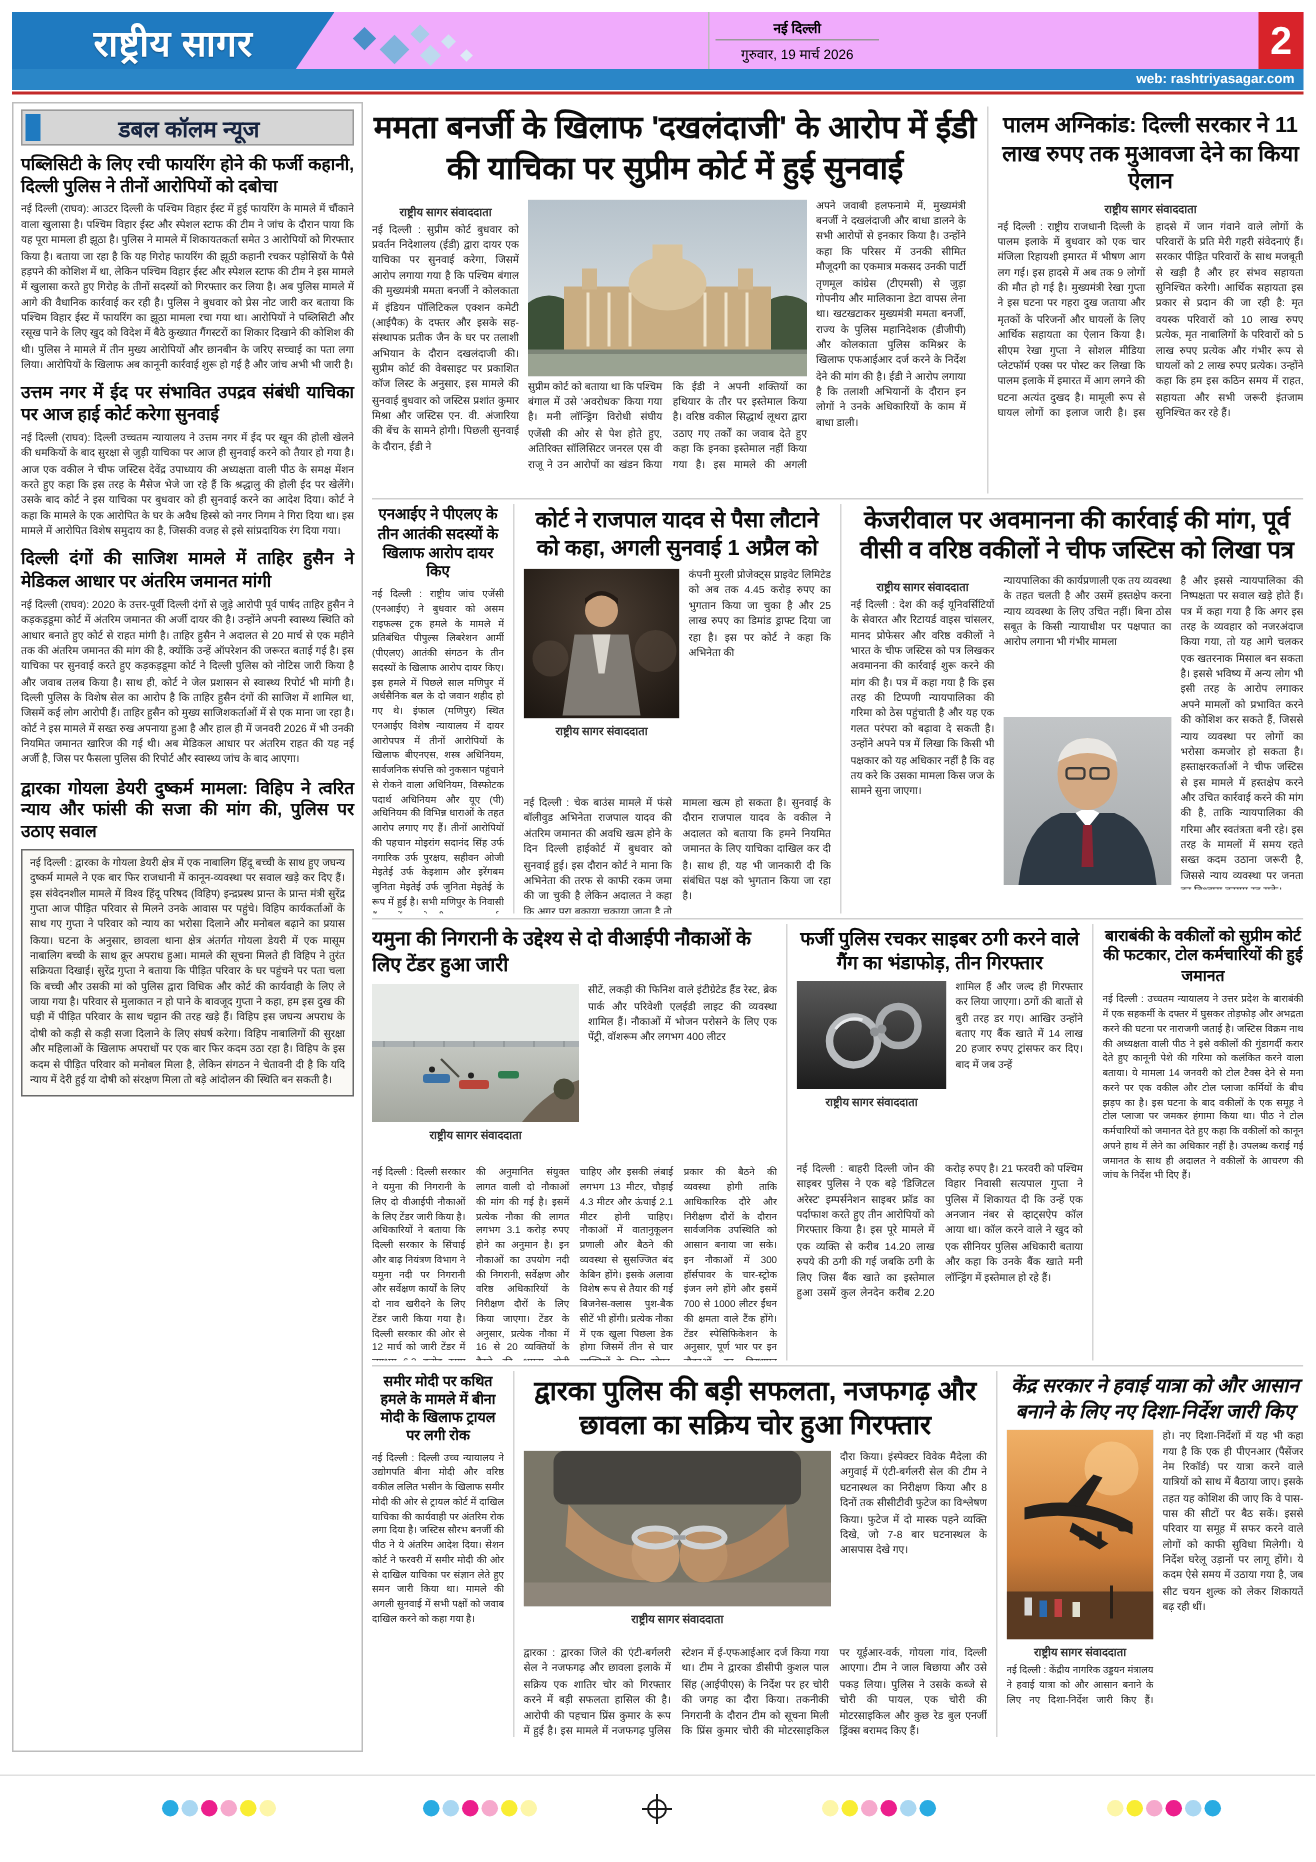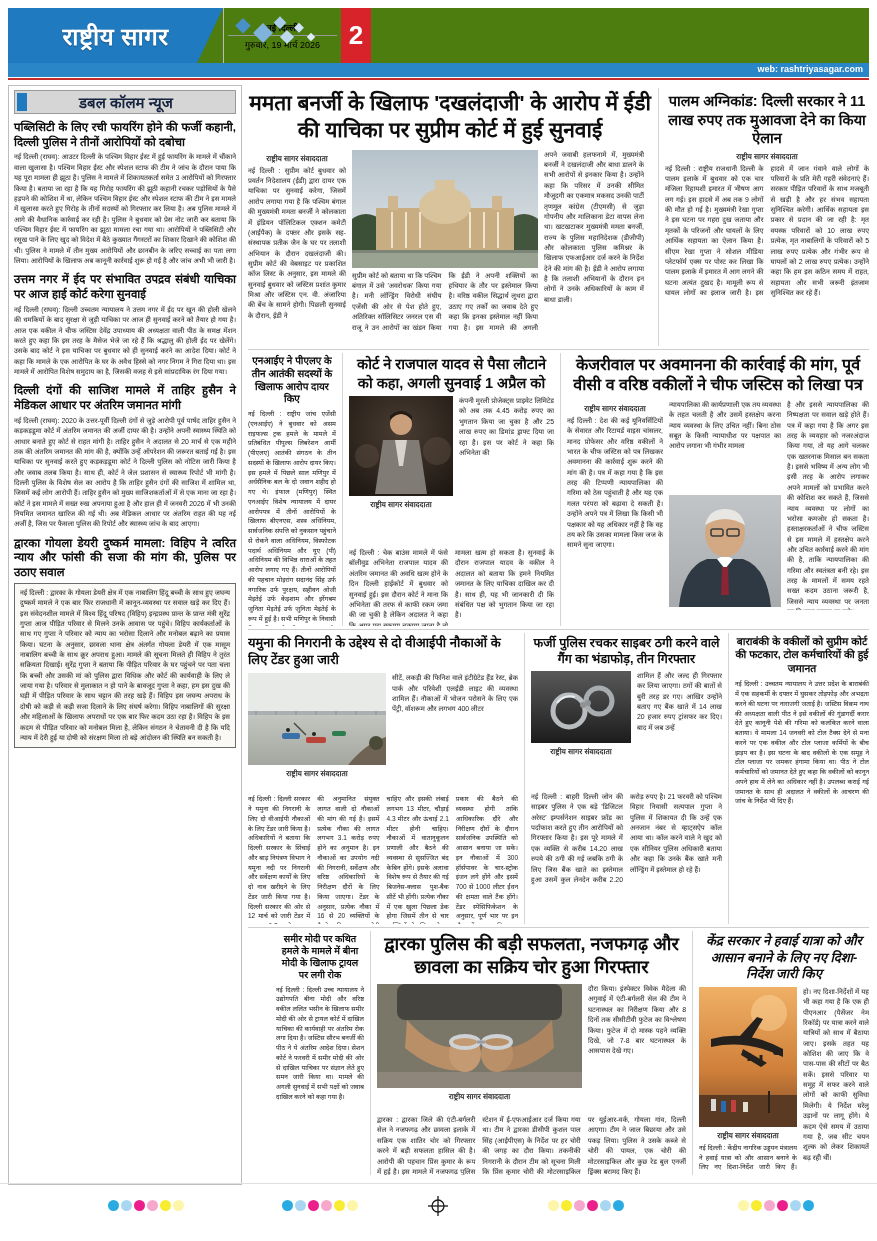--- a/index.html
+++ b/index.html
@@ -1,21 +1,21 @@
 <!DOCTYPE html>
 <html lang="hi"><head>
 <meta charset="utf-8">
 <style>
   * { margin:0; padding:0; box-sizing:border-box; }
   body { background:#fff; font-family:"Liberation Sans", sans-serif; }
   .page { position:relative; width:877px; height:1241px; background:#fff; overflow:hidden; margin:0 auto; }
   .inner { padding:8px 8px 0 8px; }
 
   
-  .masthead { display:flex; align-items:stretch; height:55px; background:#4d7c0f; position:relative; }
+  .masthead { display:flex; align-items:stretch; height:38px; background:#f0abfc; position:relative;justify-content:space-between; }
   .logo-block { width:215px; background:#1f7ac0; color:#fff; display:flex; align-items:center; justify-content:center;
                 clip-path:polygon(0 0, 100% 0, 88% 100%, 0 100%); position:relative; }
   .logo-block .logo-text { font-size:24px; font-weight:bold; letter-spacing:.5px; text-shadow:0 1px 1px rgba(0,0,0,.35); }
   .logo-deco { position:absolute; left:222px; top:4px; width:110px; height:38px; }
   .edition-title { flex:1; display:flex; align-items:center; justify-content:center; font-size:27px; font-weight:bold; color:#111; }
   .mast-right { width:118px; display:flex; flex-direction:column; justify-content:center; border-left:1px solid #bbb; padding:2px 4px; }
   .mast-city { font-size:9px; font-weight:bold; text-align:center; border-bottom:1px solid #999; padding-bottom:1px; }
   .mast-date { font-size:9px; text-align:center; padding-top:2px; }
   .page-num { width:30px; background:#d8232a; color:#fff; display:flex; align-items:center; justify-content:center;
               font-size:26px; font-weight:bold; }
@@ -306,21 +306,21 @@
               <div class="bodytxt" style="flex:1;height:118px;">शामिल हैं और जल्द ही गिरफ्तार कर लिया जाएगा। ठगों की बातों से बुरी तरह डर गए। आखिर उन्होंने बताए गए बैंक खाते में 14 लाख 20 हजार रुपए ट्रांसफर कर दिए। बाद में जब उन्हें</div>
             </div>
             <div class="bodytxt cols2" style="height:140px;margin-top:3px;">नई दिल्ली : बाहरी दिल्ली जोन की साइबर पुलिस ने एक बड़े 'डिजिटल अरेस्ट' इम्पर्सनेशन साइबर फ्रॉड का पर्दाफाश करते हुए तीन आरोपियों को गिरफ्तार किया है। इस पूरे मामले में एक व्यक्ति से करीब 14.20 लाख रुपये की ठगी की गई जबकि ठगी के लिए जिस बैंक खाते का इस्तेमाल हुआ उसमें कुल लेनदेन करीब 2.20 करोड़ रुपए है। 21 फरवरी को पश्चिम विहार निवासी सत्यपाल गुप्ता ने पुलिस में शिकायत दी कि उन्हें एक अनजान नंबर से व्हाट्सऐप कॉल आया था। कॉल करने वाले ने खुद को एक सीनियर पुलिस अधिकारी बताया और कहा कि उनके बैंक खाते मनी लॉन्ड्रिंग में इस्तेमाल हो रहे हैं।</div>
           </div>
           <div class="art" style="flex:1;">
             <div class="hl hl-bara">बाराबंकी के वकीलों को सुप्रीम कोर्ट की फटकार, टोल कर्मचारियों की हुई जमानत</div>
             <div class="bodytxt small" style="height:250px;">नई दिल्ली : उच्चतम न्यायालय ने उत्तर प्रदेश के बाराबंकी में एक सहकर्मी के दफ्तर में घुसकर तोड़फोड़ और अभद्रता करने की घटना पर नाराजगी जताई है। जस्टिस विक्रम नाथ की अध्यक्षता वाली पीठ ने इसे वकीलों की गुंडागर्दी करार देते हुए कानूनी पेशे की गरिमा को कलंकित करने वाला बताया। ये मामला 14 जनवरी को टोल टैक्स देने से मना करने पर एक वकील और टोल प्लाजा कर्मियों के बीच झड़प का है। इस घटना के बाद वकीलों के एक समूह ने टोल प्लाजा पर जमकर हंगामा किया था। पीठ ने टोल कर्मचारियों को जमानत देते हुए कहा कि वकीलों को कानून अपने हाथ में लेने का अधिकार नहीं है। उपलब्ध कराई गई जमानत के साथ ही अदालत ने वकीलों के आचरण की जांच के निर्देश भी दिए हैं।</div>
           </div>
         </div>
 
-        <div class="band" style="height:250px;border-bottom:none;margin-left:28px;">
+        <div class="band" style="height:250px;border-bottom:none;">
           <div class="art" style="width:88px;">
             <div class="hl hl-sameer">समीर मोदी पर कथित हमले के मामले में बीना मोदी के खिलाफ ट्रायल पर लगी रोक</div>
             <div class="bodytxt small" style="height:200px;">नई दिल्ली : दिल्ली उच्च न्यायालय ने उद्योगपति बीना मोदी और वरिष्ठ वकील ललित भसीन के खिलाफ समीर मोदी की ओर से ट्रायल कोर्ट में दाखिल याचिका की कार्यवाही पर अंतरिम रोक लगा दिया है। जस्टिस सौरभ बनर्जी की पीठ ने ये अंतरिम आदेश दिया। सेशन कोर्ट ने फरवरी में समीर मोदी की ओर से दाखिल याचिका पर संज्ञान लेते हुए समन जारी किया था। मामले की अगली सुनवाई में सभी पक्षों को जवाब दाखिल करने को कहा गया है।</div>
           </div>
           <div class="art" style="width:316px;">
             <div class="hl hl-dwarka">द्वारका पुलिस की बड़ी सफलता, नजफगढ़ और छावला का सक्रिय चोर हुआ गिरफ्तार</div>
             <div class="row">
               <div style="width:205px;">
                 <div class="photo" style="width:205px;height:104px;">
                   <svg viewBox="0 0 205 104" width="205" height="104">

